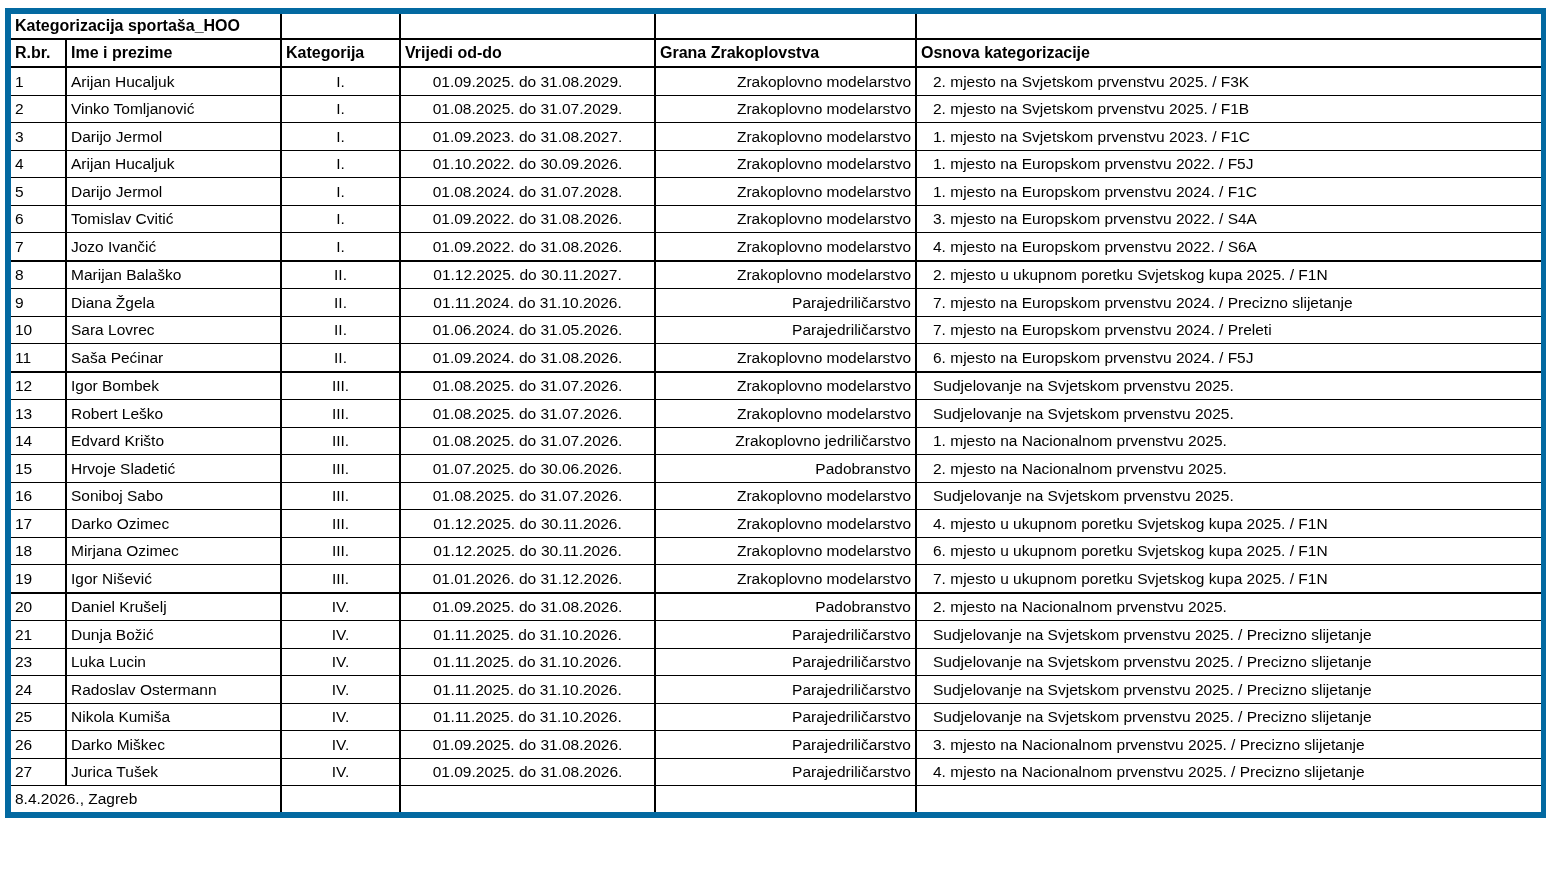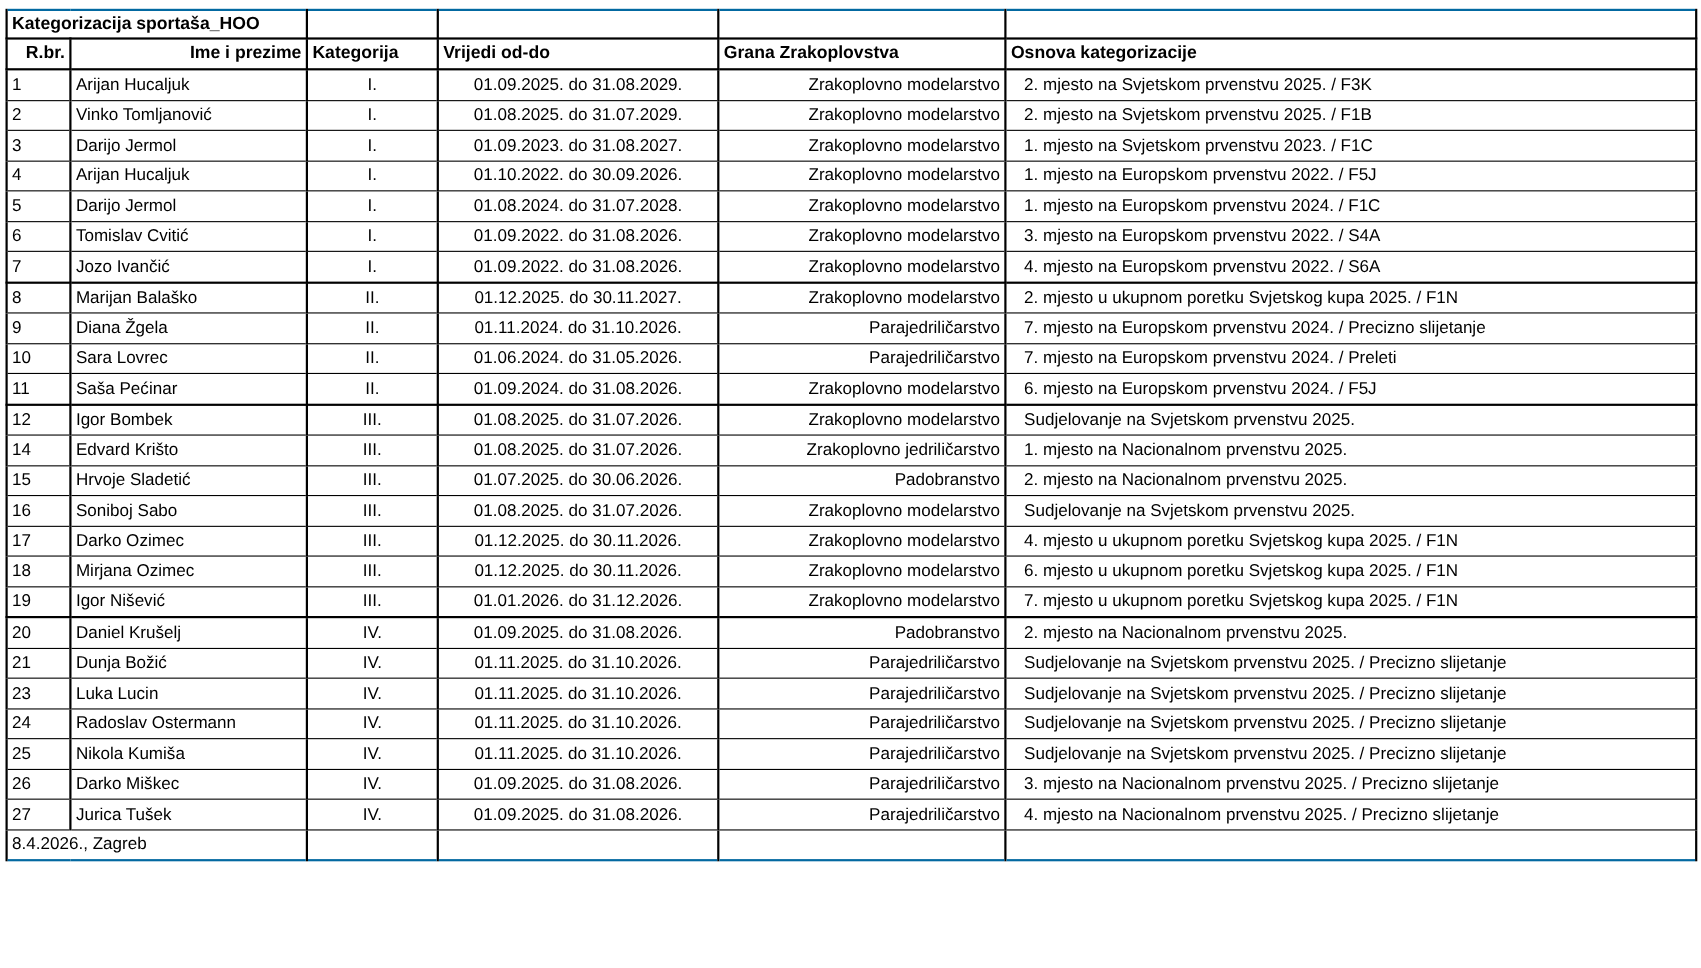--- a/index.html
+++ b/index.html
@@ -23,34 +23,34 @@
     border-right-width: 2px;
     padding: 0 4px;
     font-size: 15.5px;
     line-height: 1.1;
     height: 26.5px;
     white-space: nowrap;
     overflow: hidden;
     vertical-align: middle;
     background: #ffffff;
   }
-  table { border: 2px solid #0369a1; }
+  table { border: 6px solid #0369a1; }
   tr.title-row td {
     font-weight: bold;
     font-size: 16px;
     border-bottom-width: 2px;
     height: 24px;
   }
   tr.header-row td {
     font-weight: bold;
     font-size: 16px;
     border-bottom-width: 2px;
     height: 26px;
   }
-  tr.header-row td.al { text-align: right; }
+  tr.header-row td.al { text-align: left; }
   tr.thick-bottom td { border-bottom-width: 2px; }
   tr.footer-row td { height: 26px; }
   td.c-rbr   { text-align: left; }
   td.c-name  { text-align: left; }
   td.c-cat   { text-align: center; }
   td.c-valid { text-align: center; }
   td.c-branch{ text-align: right; }
   td.c-basis { text-align: left; padding-left: 16px; }
 </style>
 </head>
@@ -173,20 +173,28 @@
   </tr>
       <tr class="data-row">
     <td class="c-rbr">12</td>
     <td class="c-name">Igor Bombek</td>
     <td class="c-cat">III.</td>
     <td class="c-valid">01.08.2025. do 31.07.2026.</td>
     <td class="c-branch">Zrakoplovno modelarstvo</td>
     <td class="c-basis">Sudjelovanje na Svjetskom prvenstvu 2025.</td>
   </tr>
       <tr class="data-row">
+    <td class="c-rbr">13</td>
+    <td class="c-name">Robert Leško</td>
+    <td class="c-cat">III.</td>
+    <td class="c-valid">01.08.2025. do 31.07.2026.</td>
+    <td class="c-branch">Zrakoplovno modelarstvo</td>
+    <td class="c-basis">Sudjelovanje na Svjetskom prvenstvu 2025.</td>
+  </tr>
+      <tr class="data-row">
     <td class="c-rbr">14</td>
     <td class="c-name">Edvard Krišto</td>
     <td class="c-cat">III.</td>
     <td class="c-valid">01.08.2025. do 31.07.2026.</td>
     <td class="c-branch">Zrakoplovno jedriličarstvo</td>
     <td class="c-basis">1. mjesto na Nacionalnom prvenstvu 2025.</td>
   </tr>
       <tr class="data-row">
     <td class="c-rbr">15</td>
     <td class="c-name">Hrvoje Sladetić</td>

